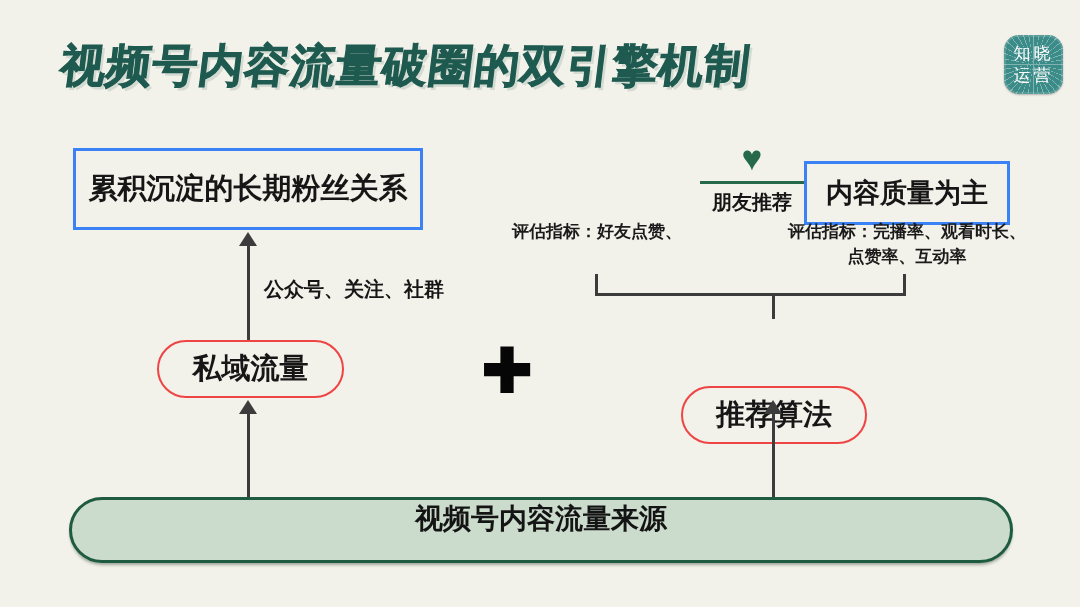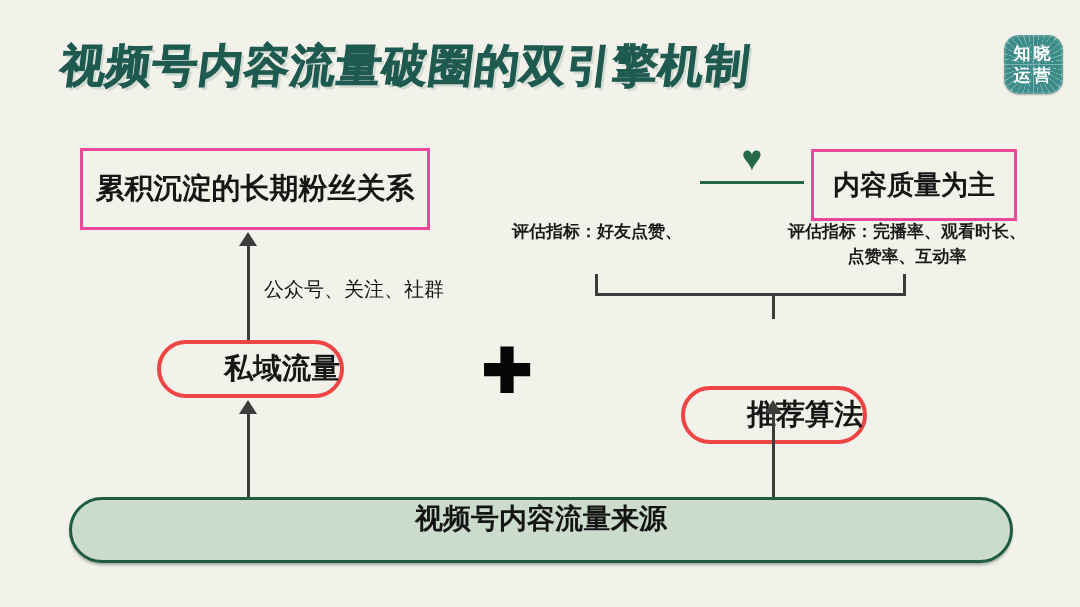--- a/index.html
+++ b/index.html
@@ -38,42 +38,41 @@
       #3b8b88;
     display: flex;
     flex-direction: column;
     align-items: center;
     justify-content: center;
     box-shadow: inset 0 0 0 2px rgba(255,255,255,0.15), 0 1px 2px rgba(0,0,0,0.25);
   }
   .logo .line {
     color: #ffffff;
     font-size: 17px;
-    font-weight: 700;
+    font-weight: 400;
     line-height: 1.25;
     letter-spacing: 3px;
     margin-left: 0;
     white-space: nowrap;
   }
 
   
   .rect-box {
     position: absolute;
-    border: 3px solid #ec4899;
+    border: 3px solid #3b82f6;
     display: flex;
     align-items: center;
     justify-content: center;
     font-weight: 700;
     white-space: nowrap;
     background: transparent;
-    margin-left: 7px;
   }
   .fan-box     { left: 73px;  top: 148px; width: 350px; height: 82px; font-size: 29px; }
   .friend-box  { left: 494px; top: 149px; width: 206px; height: 62px; font-size: 27px; }
-  .quality-box { left: 804px; top: 149px; width: 206px; height: 72px; font-size: 27px; }
+  .quality-box { left: 804px; top: 161px; width: 206px; height: 64px; font-size: 27px; }
 
   
   .link-line {
     position: absolute;
     left: 700px; top: 181px;
     width: 104px; height: 3px;
     background: #26684a;
   }
   .heart {
     position: absolute;
@@ -122,32 +121,32 @@
     width: 0; height: 0;
     border-left: 9px solid transparent;
     border-right: 9px solid transparent;
     border-bottom: 14px solid #3c3c3c;
   }
 
   .channels-label {
     position: absolute;
     left: 264px; top: 276px;
     font-size: 20px;
-    font-weight: 400;
+    font-weight: 700;
     white-space: nowrap;
   }
 
   
   .pill {
     position: absolute;
-    border: 4px solid #ef4444;
+    border: 2px solid #ef4444;
     border-radius: 31px;
     display: flex;
     align-items: center;
-    justify-content: flex-end;
+    justify-content: center;
     font-size: 29px;
     font-weight: 700;
     white-space: nowrap;
     background: transparent;
     font-family: Liberation Mono, monospace;
   }
   .pill-private { left: 157px; top: 340px; width: 187px; height: 58px; }
   .pill-reco    { left: 681px; top: 340px; width: 186px; height: 58px; margin-top: 46px; }
 
   
@@ -196,20 +195,21 @@
 
   <div class="rect-box fan-box">
     <span>累积沉淀的长期粉丝关系</span>
   </div>
   <div class="rect-box quality-box">
     <span>内容质量为主</span>
   </div>
 
   <div class="link-line"></div>
   <div class="heart">♥</div>
+  <div class="friend-link-label">朋友推荐</div>
 
   <div class="metrics metrics-friend">
     <div>评估指标：好友点赞、</div>
   </div>
   <div class="metrics metrics-quality">
     <div>评估指标：完播率、观看时长、</div>
     <div>点赞率、互动率</div>
   </div>
 
   <div class="arrow-head" style="left:239px; top:232px;"></div>

